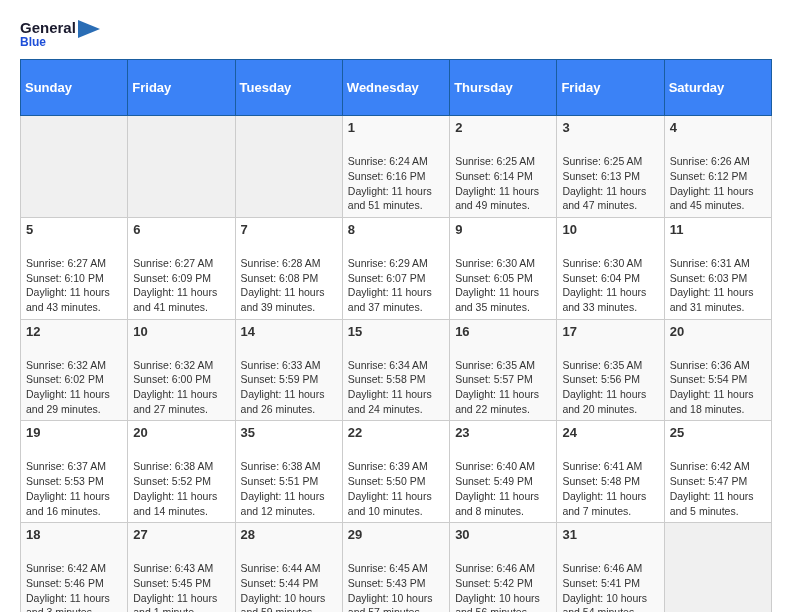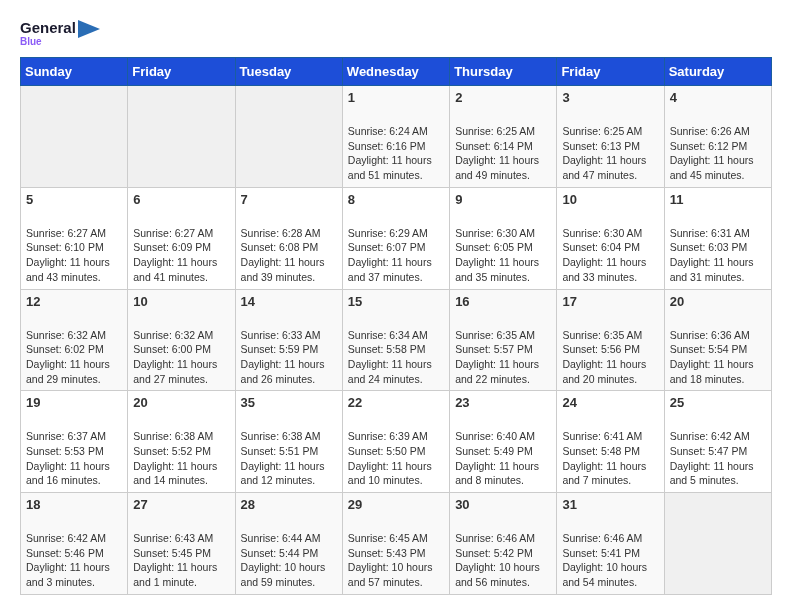--- a/index.html
+++ b/index.html
@@ -32,25 +32,25 @@
     .location {
       font-size: 14px;
       color: #444;
     }
     .calendar {
       width: 100%;
       border-collapse: collapse;
       border: 1px solid #ccc;
     }
     .calendar th {
-      background: #1d4ed8;
+      background: #3b82f6;
       color: #fff;
       font-size: 13px;
       font-weight: bold;
-      padding: 6px 4px;
+      padding: 20px 4px;
       text-align: left;
       border: 1px solid #1a5da0;
     }
     .calendar td {
       width: calc(100% / 7);
       vertical-align: top;
       border: 1px solid #ccc;
       padding: 4px 5px;
       min-height: 80px;
       height: 80px;
@@ -85,21 +85,21 @@
 
 <div class="header">
   <div class="logo">
   <div style="line-height:1.1">
     <div style="display:flex;gap:2px">
       <span style="font-size:15px;font-weight:bold;color:#1a1a2e;">General</span>
       <svg width="22" height="18" viewBox="0 0 22 18">
         <polygon points="0,0 22,9 0,18" fill="#2a6db5"></polygon>
       </svg>
     </div>
-    <div style="font-size:10px;font-weight:bold;color:#8b5cf6;margin-top:-2px;">Blue</div>
+    <div style="font-size:12px;font-weight:bold;color:#1d4ed8;margin-top:-2px;">Blue</div>
   </div>
 </div>
   <div class="title-block">
     <div class="month-title"></div>
     <div class="location"></div>
   </div>
 </div>
 
 <table class="calendar">
   <thead>

